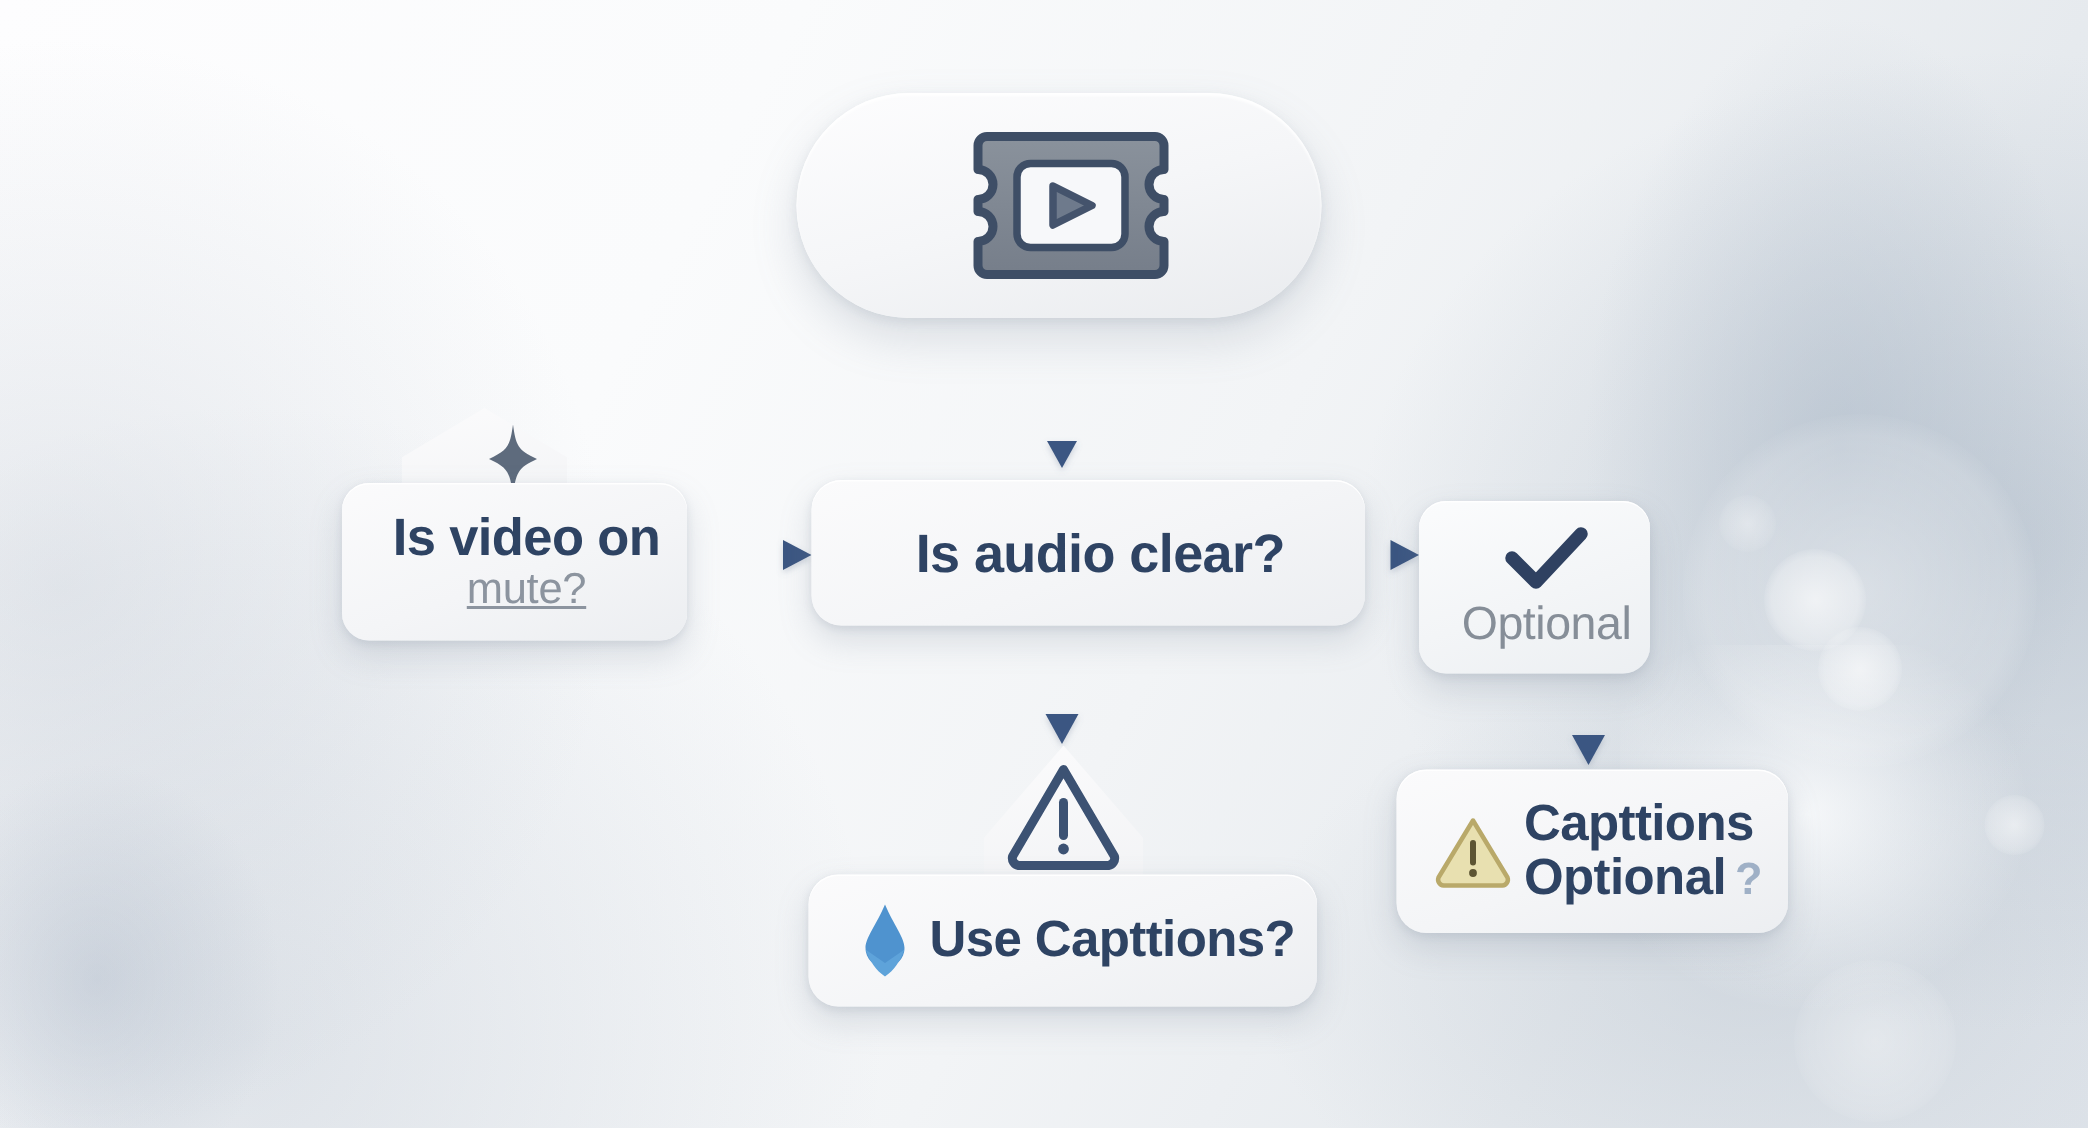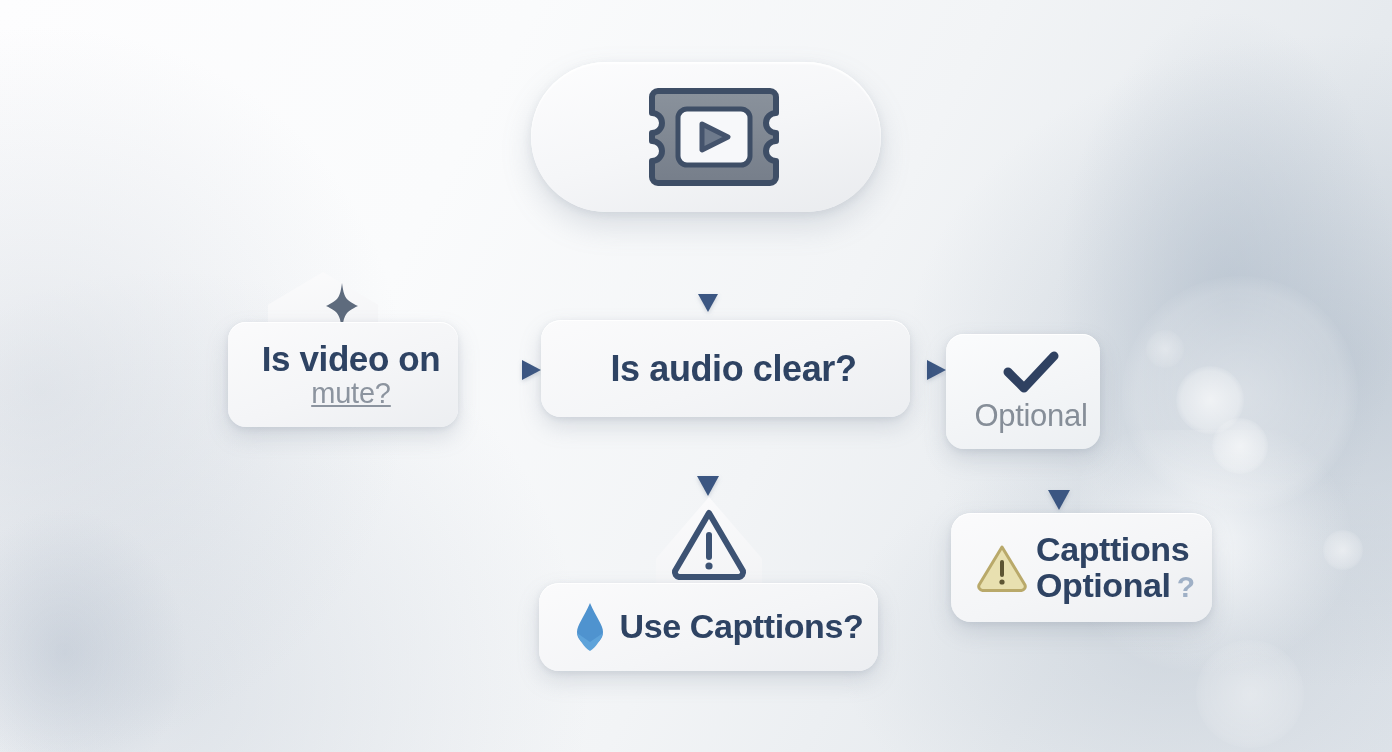--- a/index.html
+++ b/index.html
@@ -117,21 +117,20 @@
   }
 
   
   #node-captions-optional {
     left: 931px; top: 513px;
     width: 261px; height: 109px;
     border-radius: 20px;
     flex-direction: row;
     gap: 8px;
     padding-left: 8px;
-    margin-left: 20px;
   }
 
   
   .title-bold {
     font-weight: 700;
     color: #2e4363;
     letter-spacing: -0.4px;
     line-height: 1.05;
   }
   .t-32 { font-size: 35px; }

